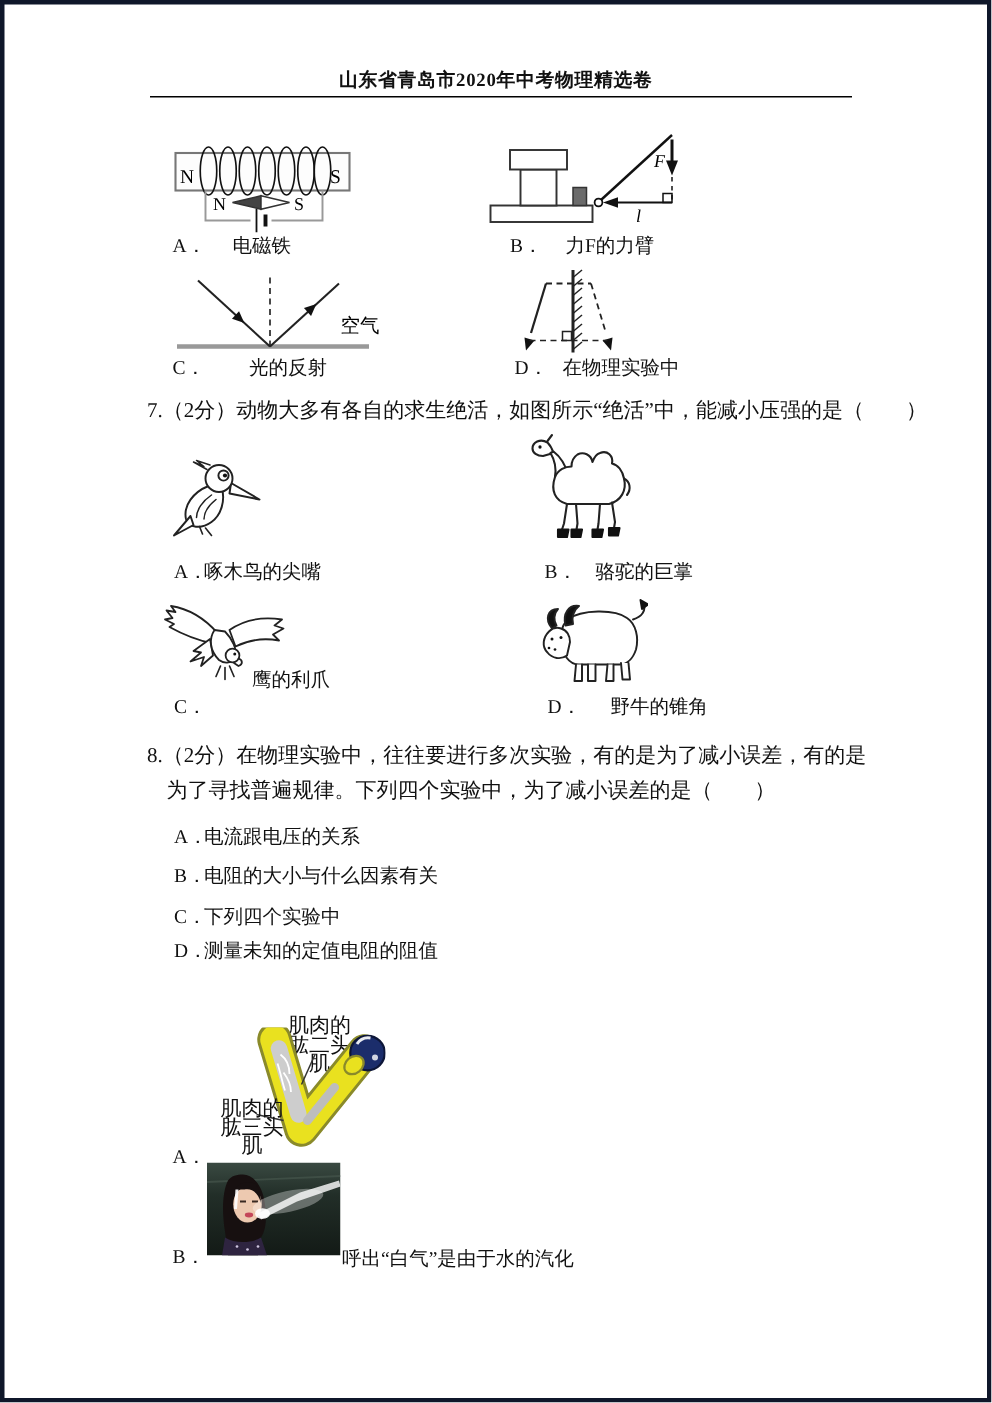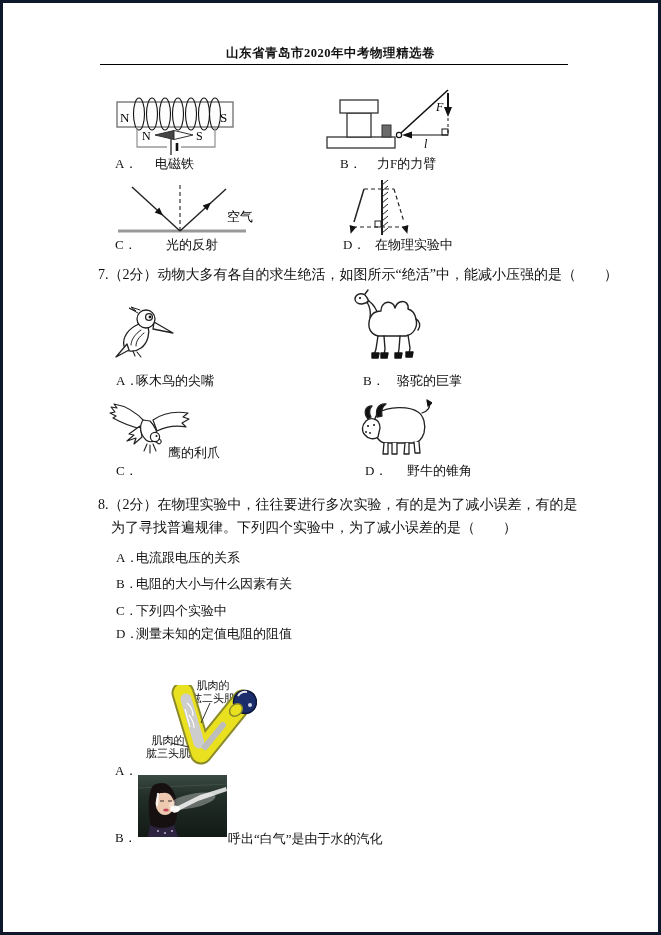--- a/index.html
+++ b/index.html
@@ -7,21 +7,21 @@
     position:relative;width:661px;height:935px;
     background:#ffffff;border:3px solid #0f172a;box-sizing:border-box;
     font-family:"Liberation Serif", serif;color:#111;overflow:hidden;
   }
   .abs{position:absolute;}
   .title{left:0;right:0;top:42px;text-align:center;font-size:12.5px;font-weight:bold;letter-spacing:.5px;}
   .rule{left:97px;top:61px;width:468px;border-top:1.6px solid #000;height:0;}
   .stem{font-size:14px;line-height:23px;white-space:nowrap;}
   .stem.wrap{white-space:normal;}
   .opt{font-size:13px;white-space:nowrap;}
-  .fig-label{font-size:11px;line-height:12.5px;text-align:center;}
+  .fig-label{font-size:14px;line-height:12.5px;text-align:center;}
   svg text{font-family:"Liberation Serif", serif;}
 </style>
 </head>
 <body>
 
 <div class="page">
 
   <div class="abs title">山东省青岛市2020年中考物理精选卷</div>
   <div class="abs rule"></div>
 

